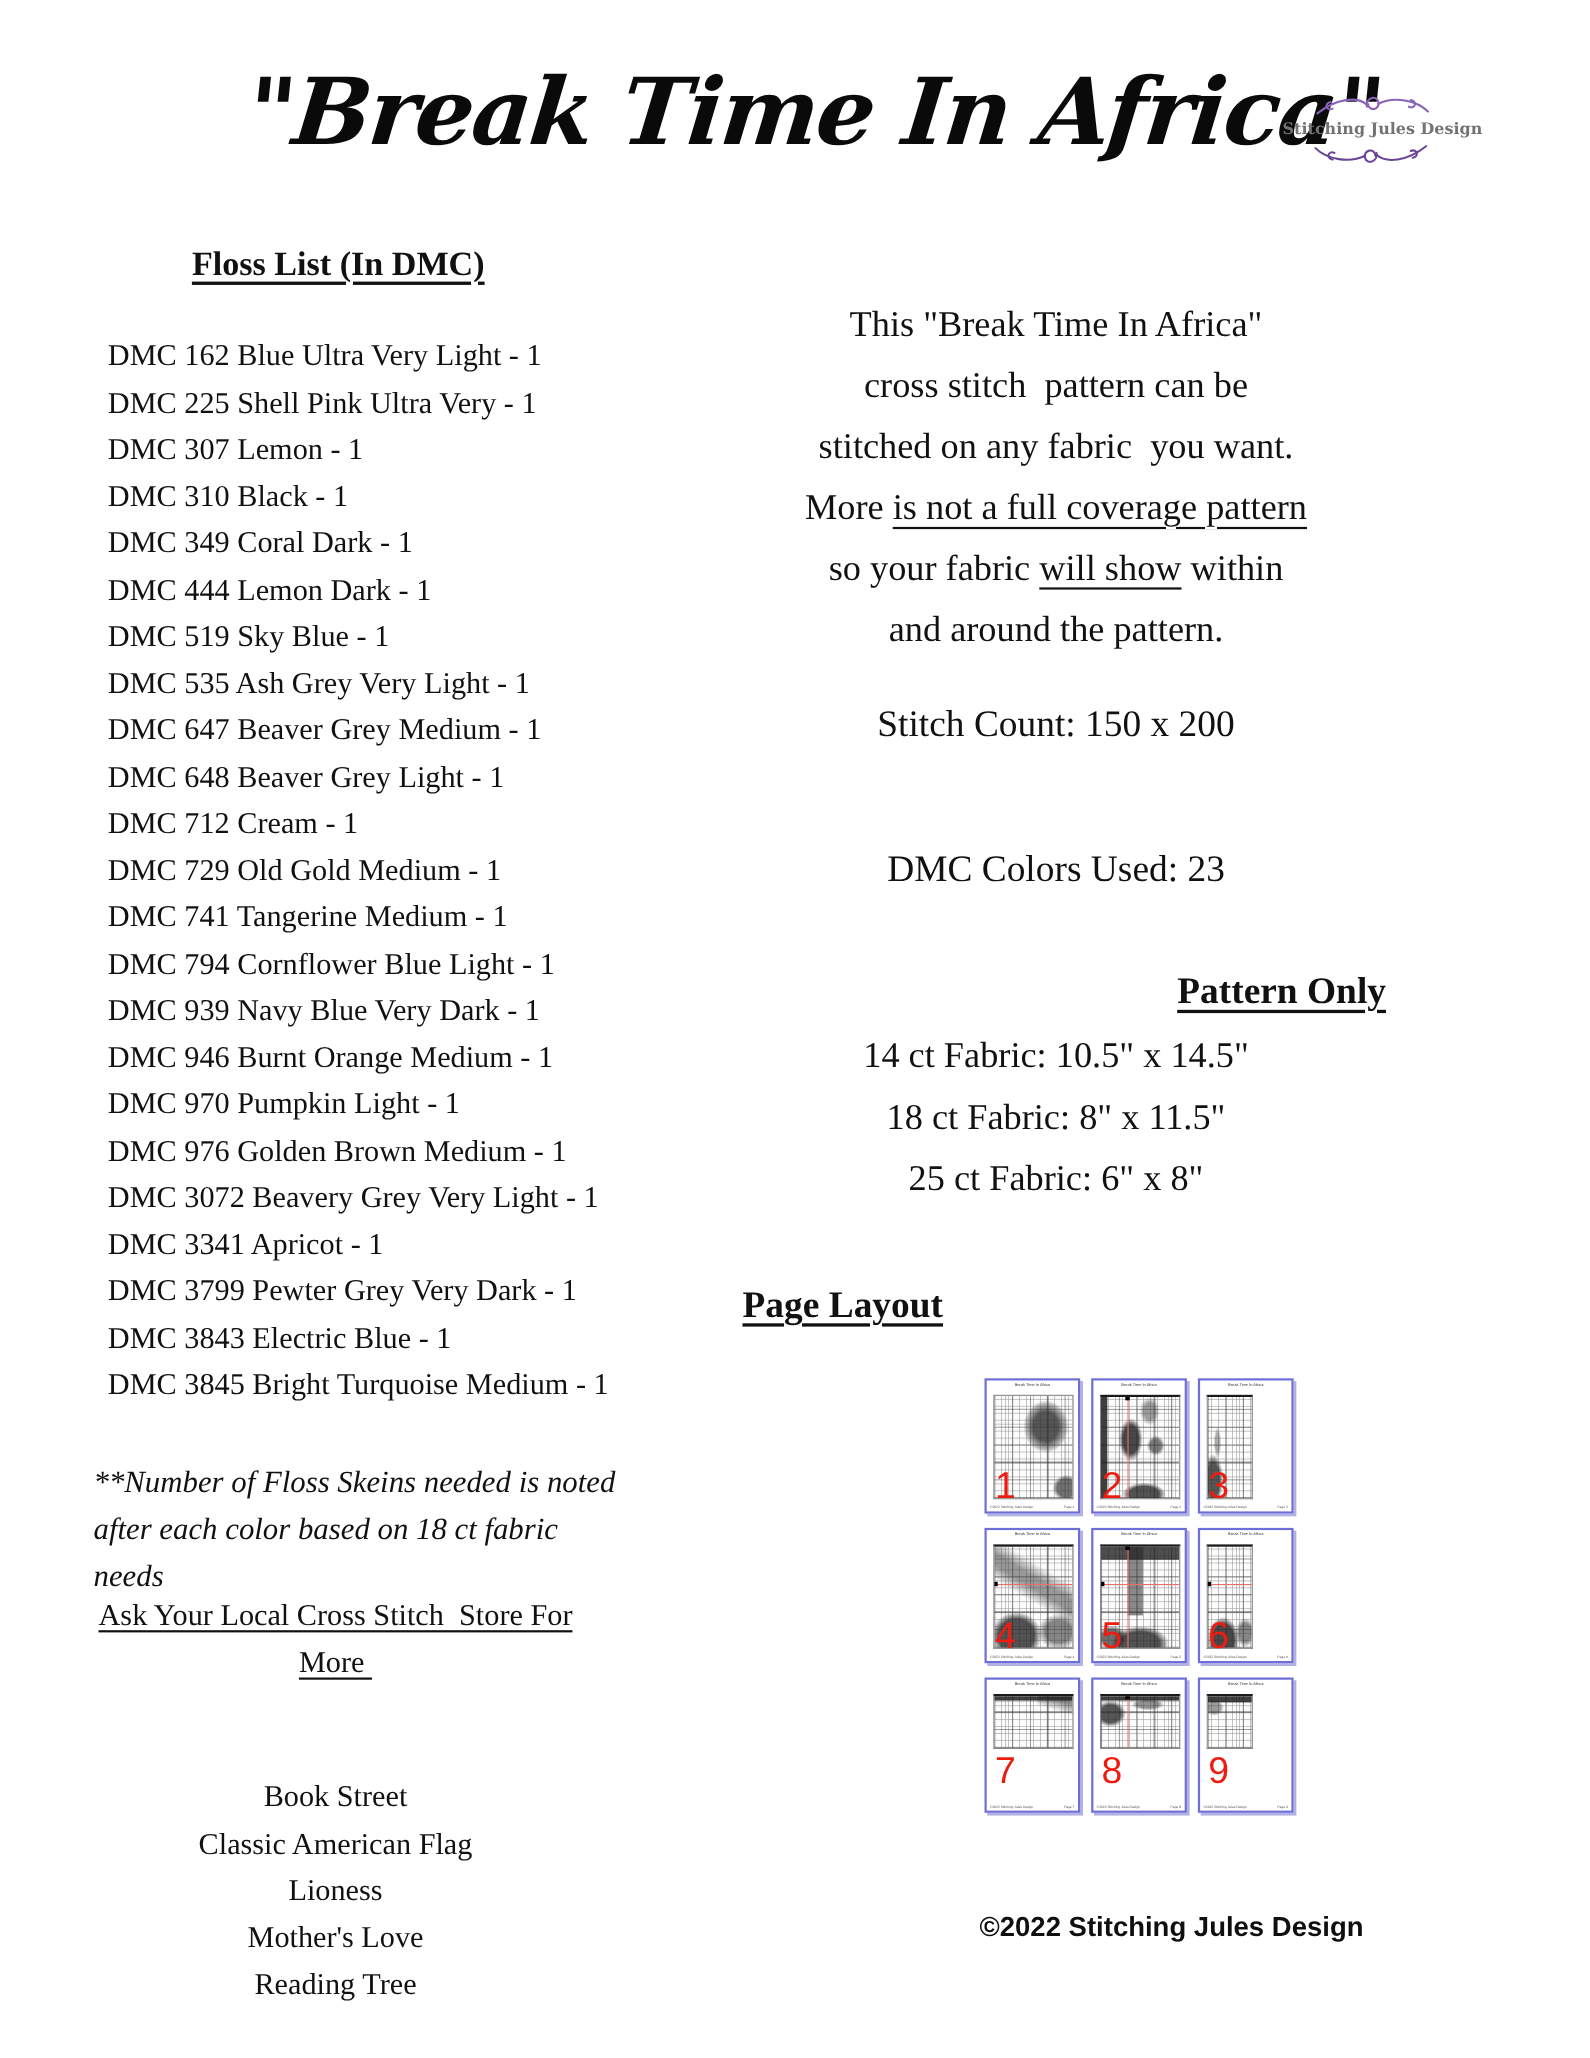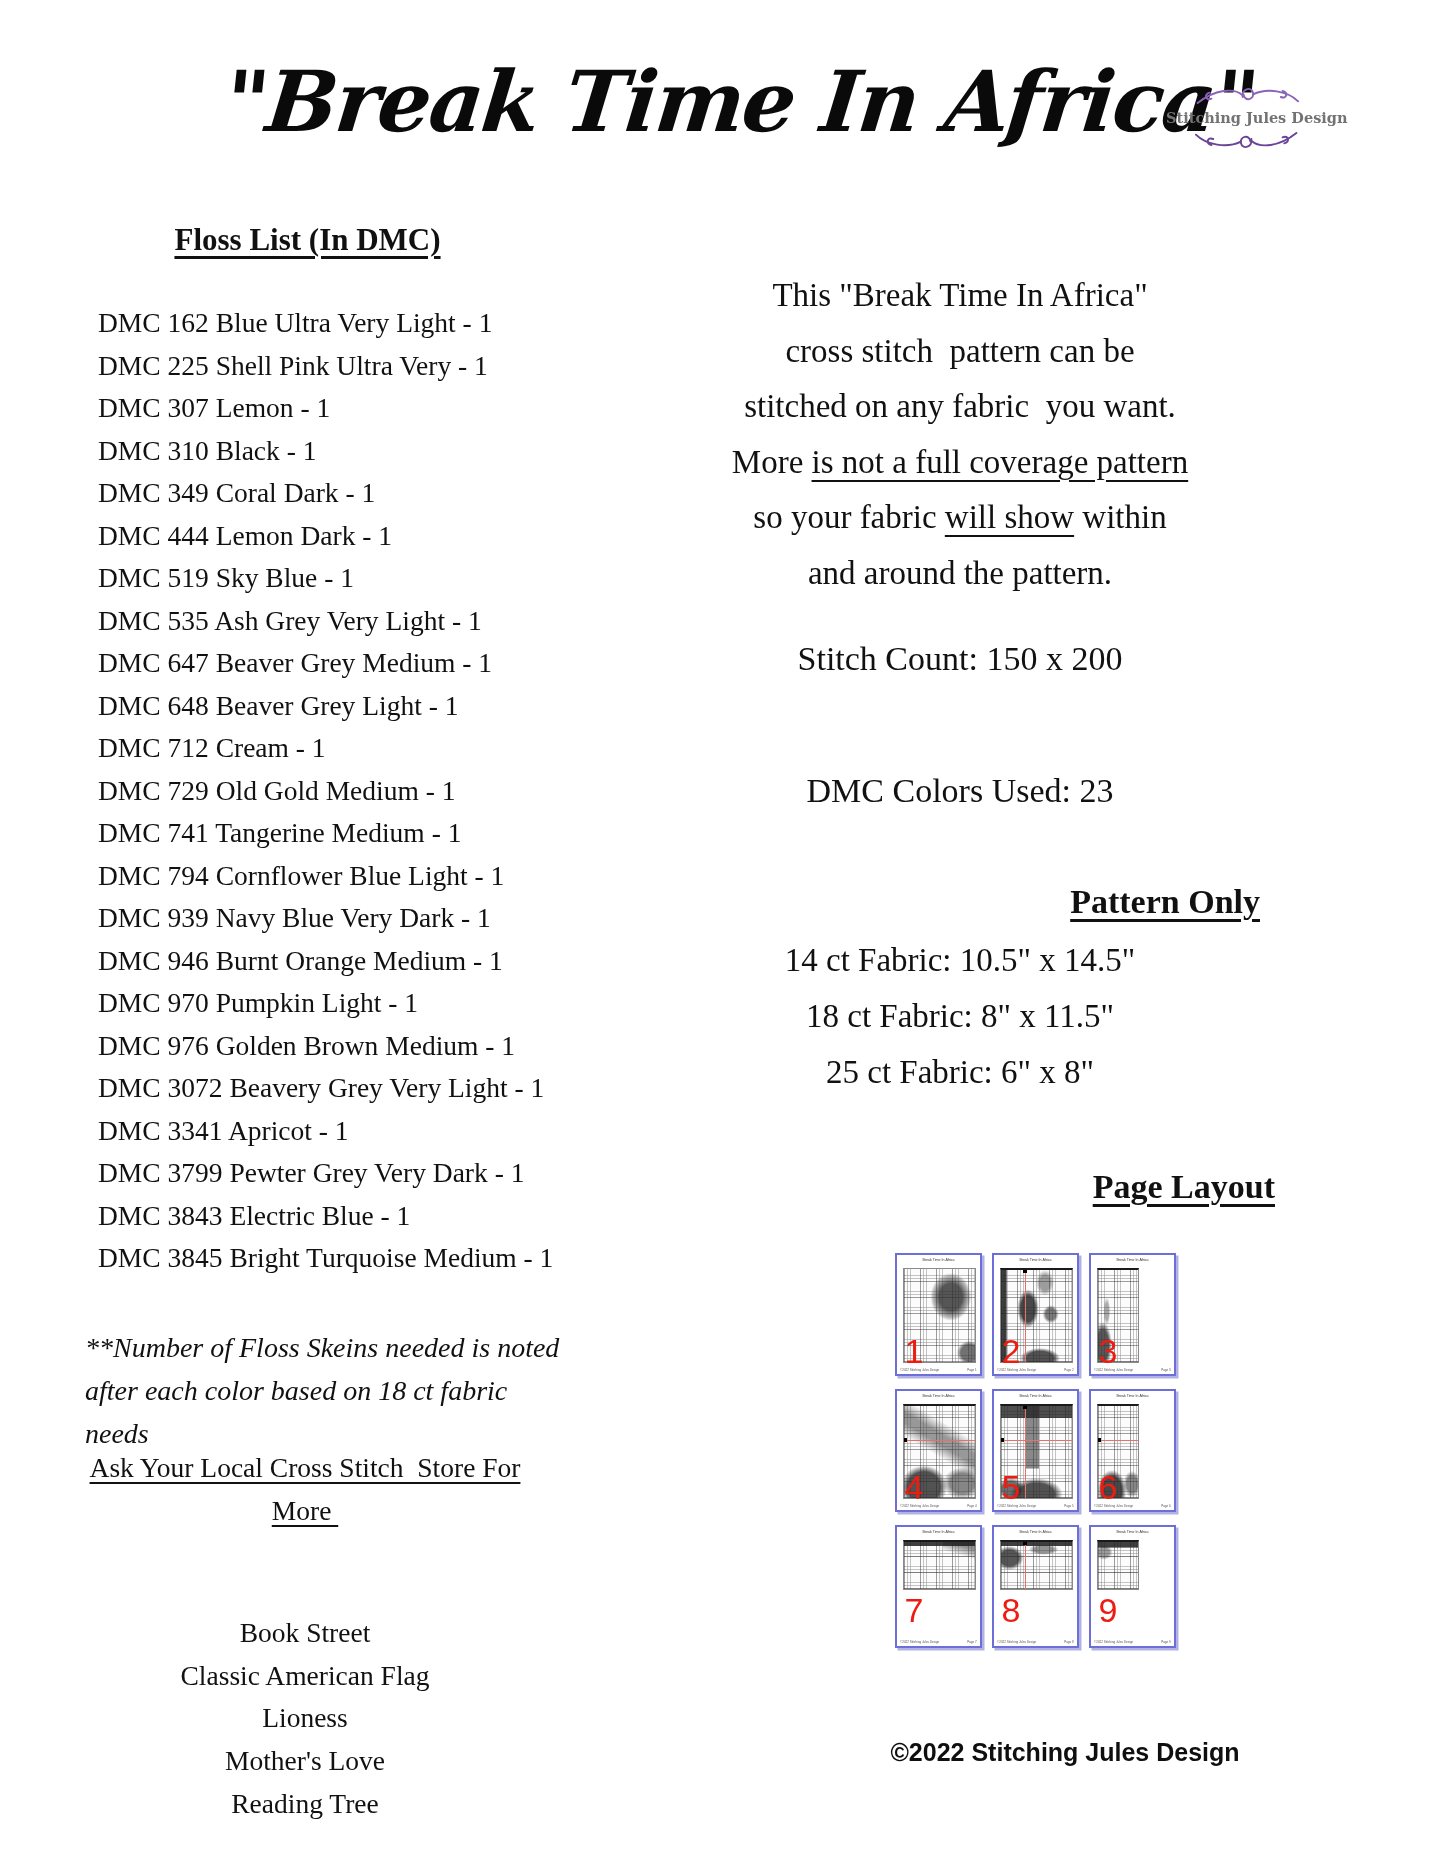--- a/index.html
+++ b/index.html
@@ -51,21 +51,21 @@
   .stitch-count{left:660px;top:640px;width:600px;text-align:center;font-size:34px;white-space:pre;}
   .colors-used{left:660px;top:772px;width:600px;text-align:center;font-size:34px;white-space:pre;}
 
   .pattern-only-heading{left:660px;top:883px;width:600px;text-align:right;
     font-size:34px;font-weight:bold;
     text-decoration:underline;text-decoration-thickness:3px;text-underline-offset:6px;}
   .fabric-sizes{left:660px;top:932px;width:600px;text-align:center;
     font-size:33px;line-height:56px;}
   .fabric-sizes div{white-space:pre;}
 
-  .page-layout-heading{left:675px;top:1168px;width:600px;text-align:right;
+  .page-layout-heading{left:675px;top:1168px;width:600px;text-align:left;
     font-size:34px;font-weight:bold;
     text-decoration:underline;text-decoration-thickness:3px;text-underline-offset:6px;}
 
   
   .thumb-grid{left:895px;top:1253px;display:grid;
     grid-template-columns:repeat(3,87px);grid-auto-rows:123px;gap:13px 10px;}
   .mini{position:relative;background:#fff;border:2px solid #6e6ed8;
     box-shadow:2.5px 2.5px 0 rgba(100,100,200,.5);box-sizing:border-box;}
   .mini-title{position:absolute;top:2px;left:0;right:0;text-align:center;
     font-family:"Liberation Sans", sans-serif;font-size:5px;color:#333;

